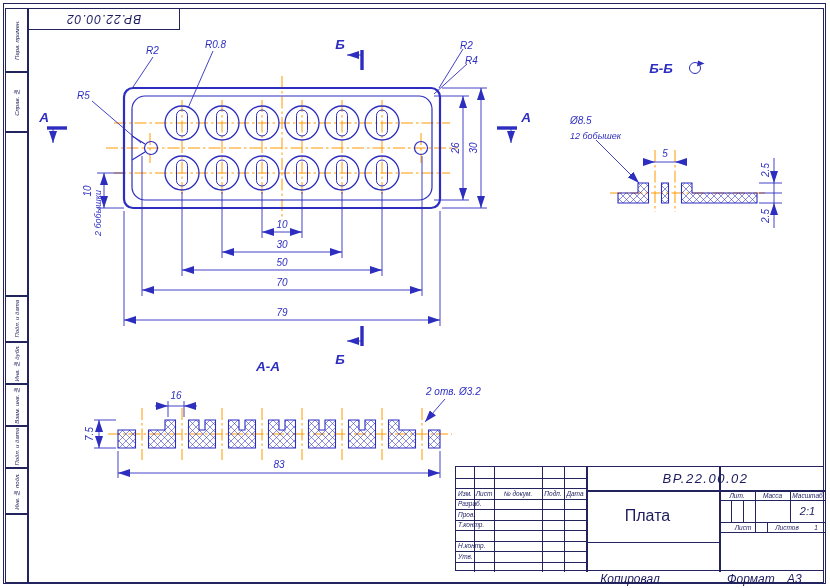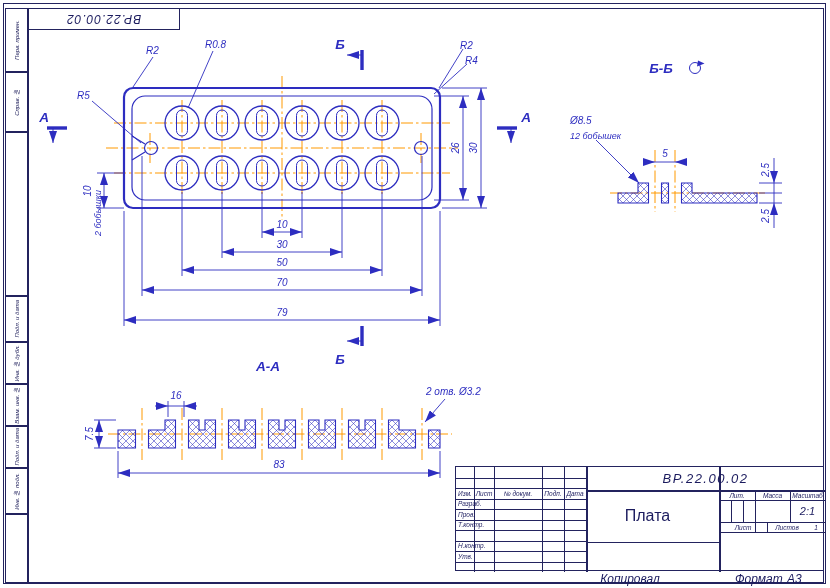--- a/index.html
+++ b/index.html
@@ -339,16 +339,16 @@
     <div class="cell lab" style="left:299px;top:23px;width:35px;height:10px">Масса</div>
     <div class="cell lab" style="left:334px;top:23px;width:35px;height:10px">Масштаб</div>
     <div class="cell" style="left:334px;top:33px;width:35px;height:22px;font-size:11px;font-style:italic">2:1</div>
     <div class="cell lab" style="left:263px;top:55px;width:48px;height:10px">Лист</div>
     <div class="cell lab" style="left:311px;top:55px;width:40px;height:10px">Листов</div>
     <div class="cell lab" style="left:351px;top:55px;width:18px;height:10px">1</div>
   </div>
 
   <div class="footer">
     <span style="left:140px;width:70px;text-align:center">Копировал</span>
-    <span style="left:280px">Формат</span>
+    <span style="left:272px">Формат</span>
     <span style="left:332px">А3</span>
   </div>
 </div>
 
 </body></html>

